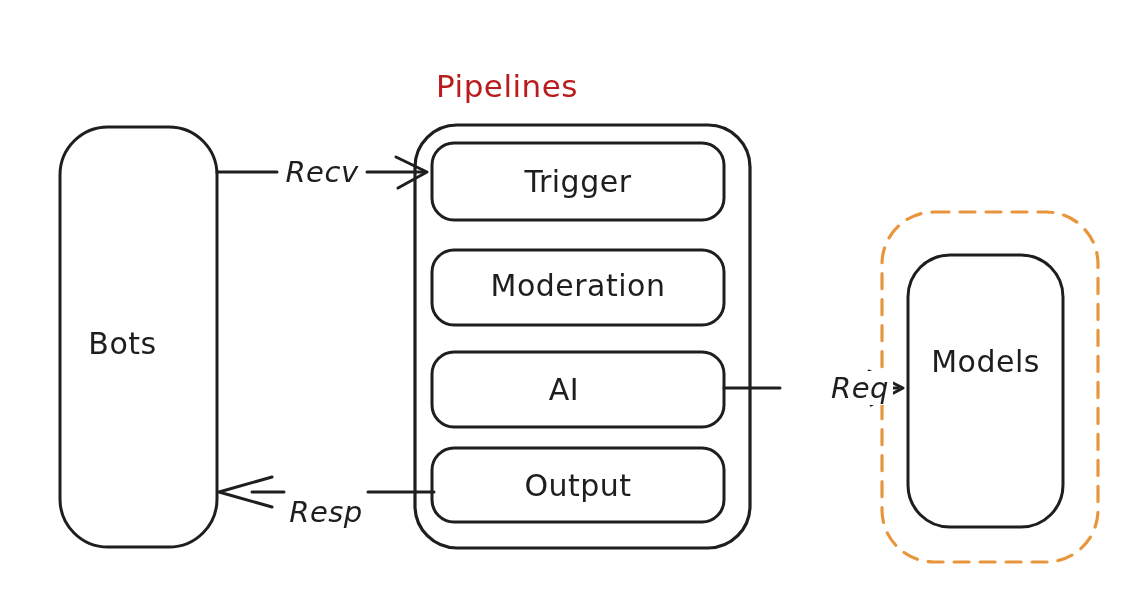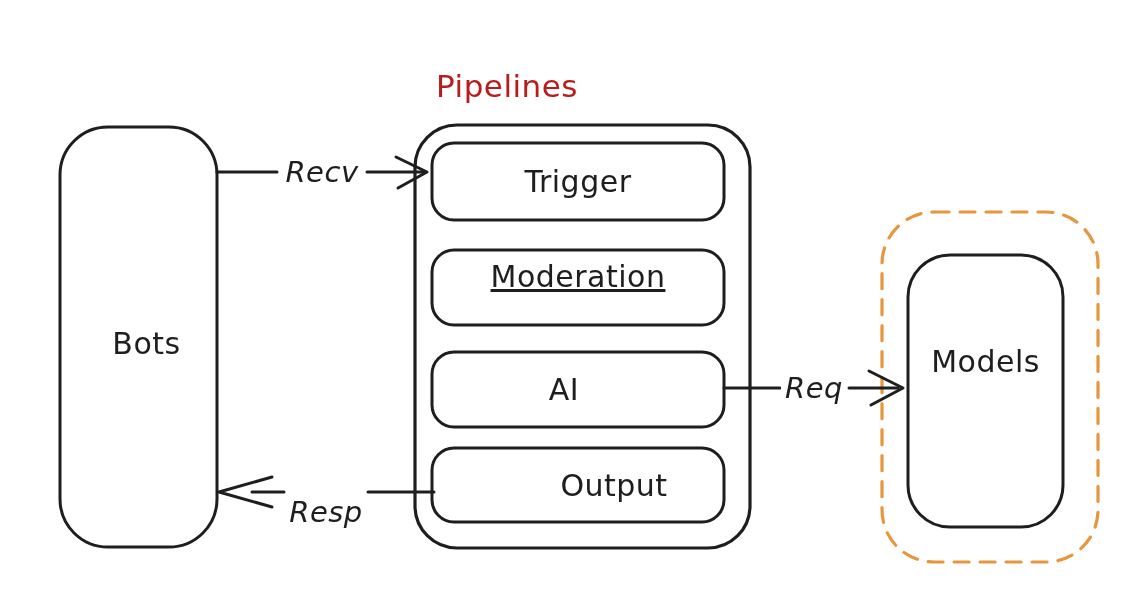--- a/index.html
+++ b/index.html
@@ -86,31 +86,31 @@
 
     <g stroke="#1e1e1e" stroke-width="3" fill="none" stroke-linecap="round" stroke-linejoin="round">
       <line x1="724" y1="388" x2="780" y2="388"></line>
       <line x1="849" y1="388" x2="898" y2="388"></line>
       <polyline points="869,371 903,388 871,405"></polyline>
     </g>
   </svg>
 
   <div class="title-label" style="left:436px; top:68px;">Pipelines</div>
 
-  <div class="label" style="left:68px; top:127px; width:157px; height:432px;">Bots</div>
+  <div class="label" style="left:44px; top:127px; width:157px; height:432px;">Bots</div>
 
   <div class="label" style="left:432px; top:143px; width:292px; height:77px;text-align:right;">Trigger</div>
 
-  <div class="label" style="left:432px; top:241px; width:292px; height:70px;text-decoration:underline;">Moderation</div>
+  <div class="label" style="left:432px; top:250px; width:292px; height:70px;">Moderation</div>
 
   <div class="label" style="left:432px; top:352px; width:264px; height:75px;">AI</div>
 
-  <div class="label" style="left:432px; top:448px; width:292px; height:74px;padding-left:36px;">Output</div>
+  <div class="label" style="left:432px; top:448px; width:292px; height:74px;">Output</div>
 
   <div class="label" style="left:908px; top:255px; width:155px; height:212px;">Models</div>
 
   <div class="edge-label" style="left:322px; top:172px;">Recv</div>
 
-  <div class="edge-label" style="left:814px; top:388px;">Req</div>
+  <div class="edge-label" style="left:860px; top:388px;">Req</div>
 
   <div class="edge-label" style="left:326px; top:512px;">Resp</div>
 
 </div>
 
 </body></html>

